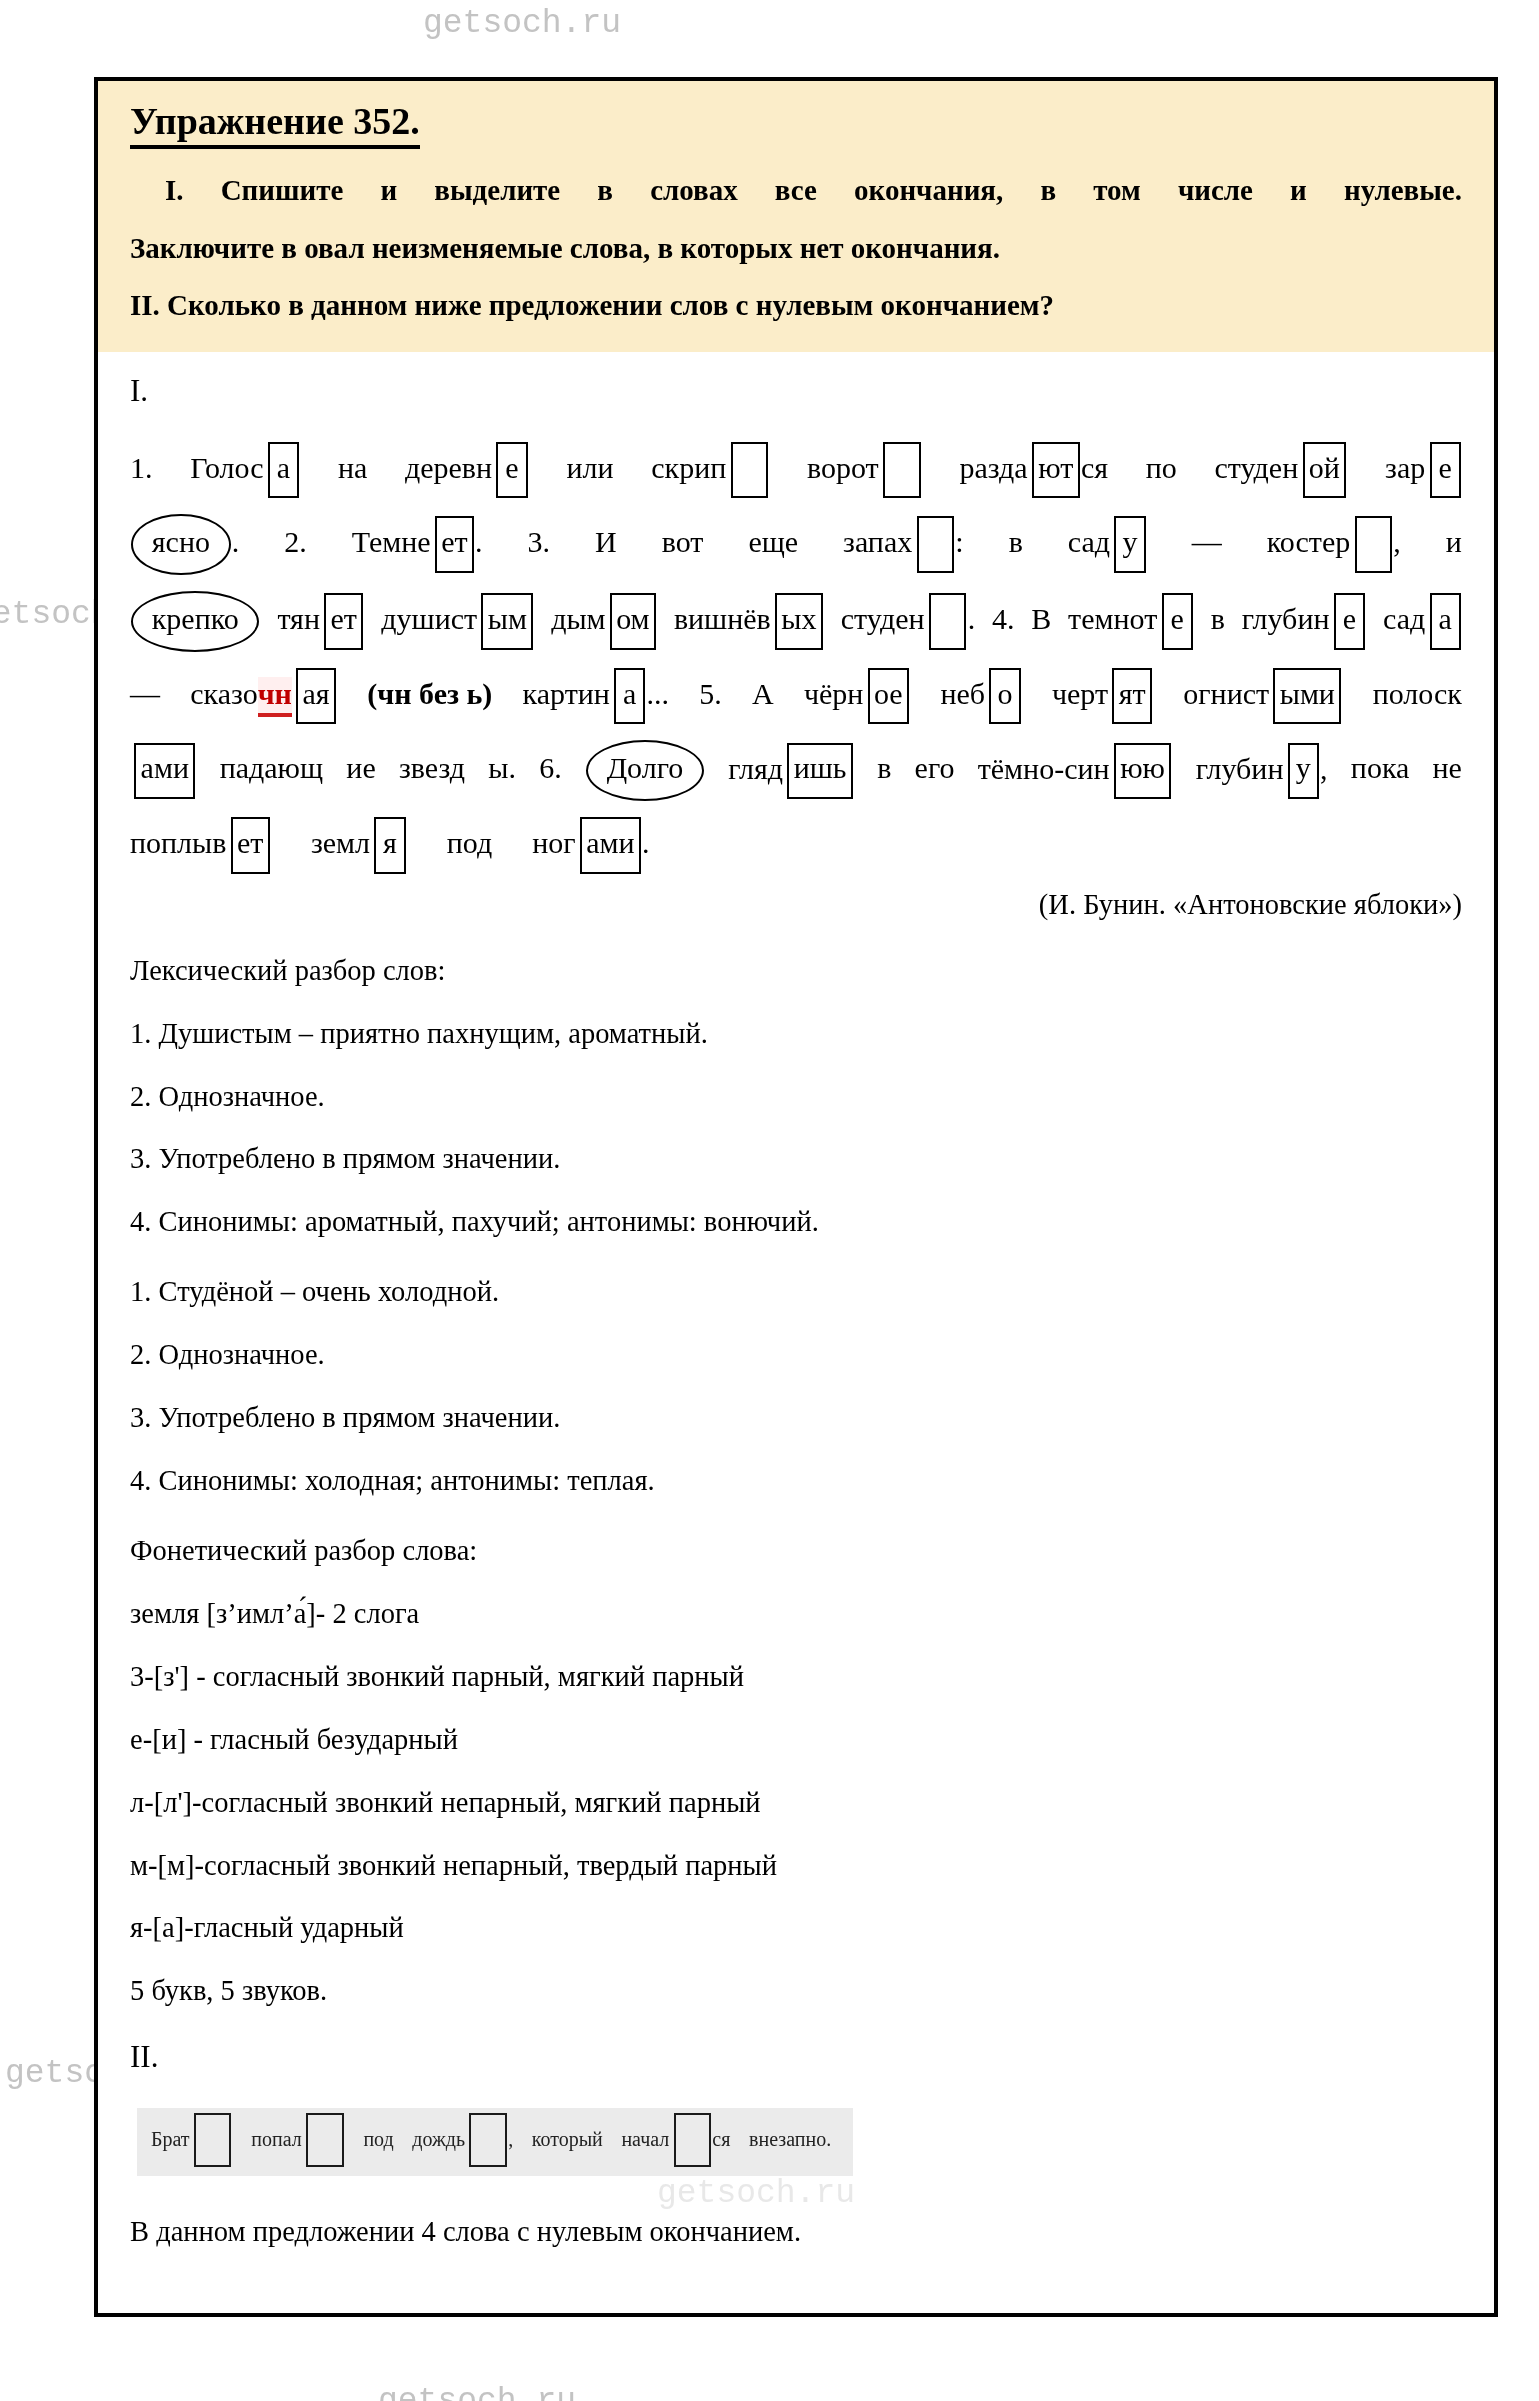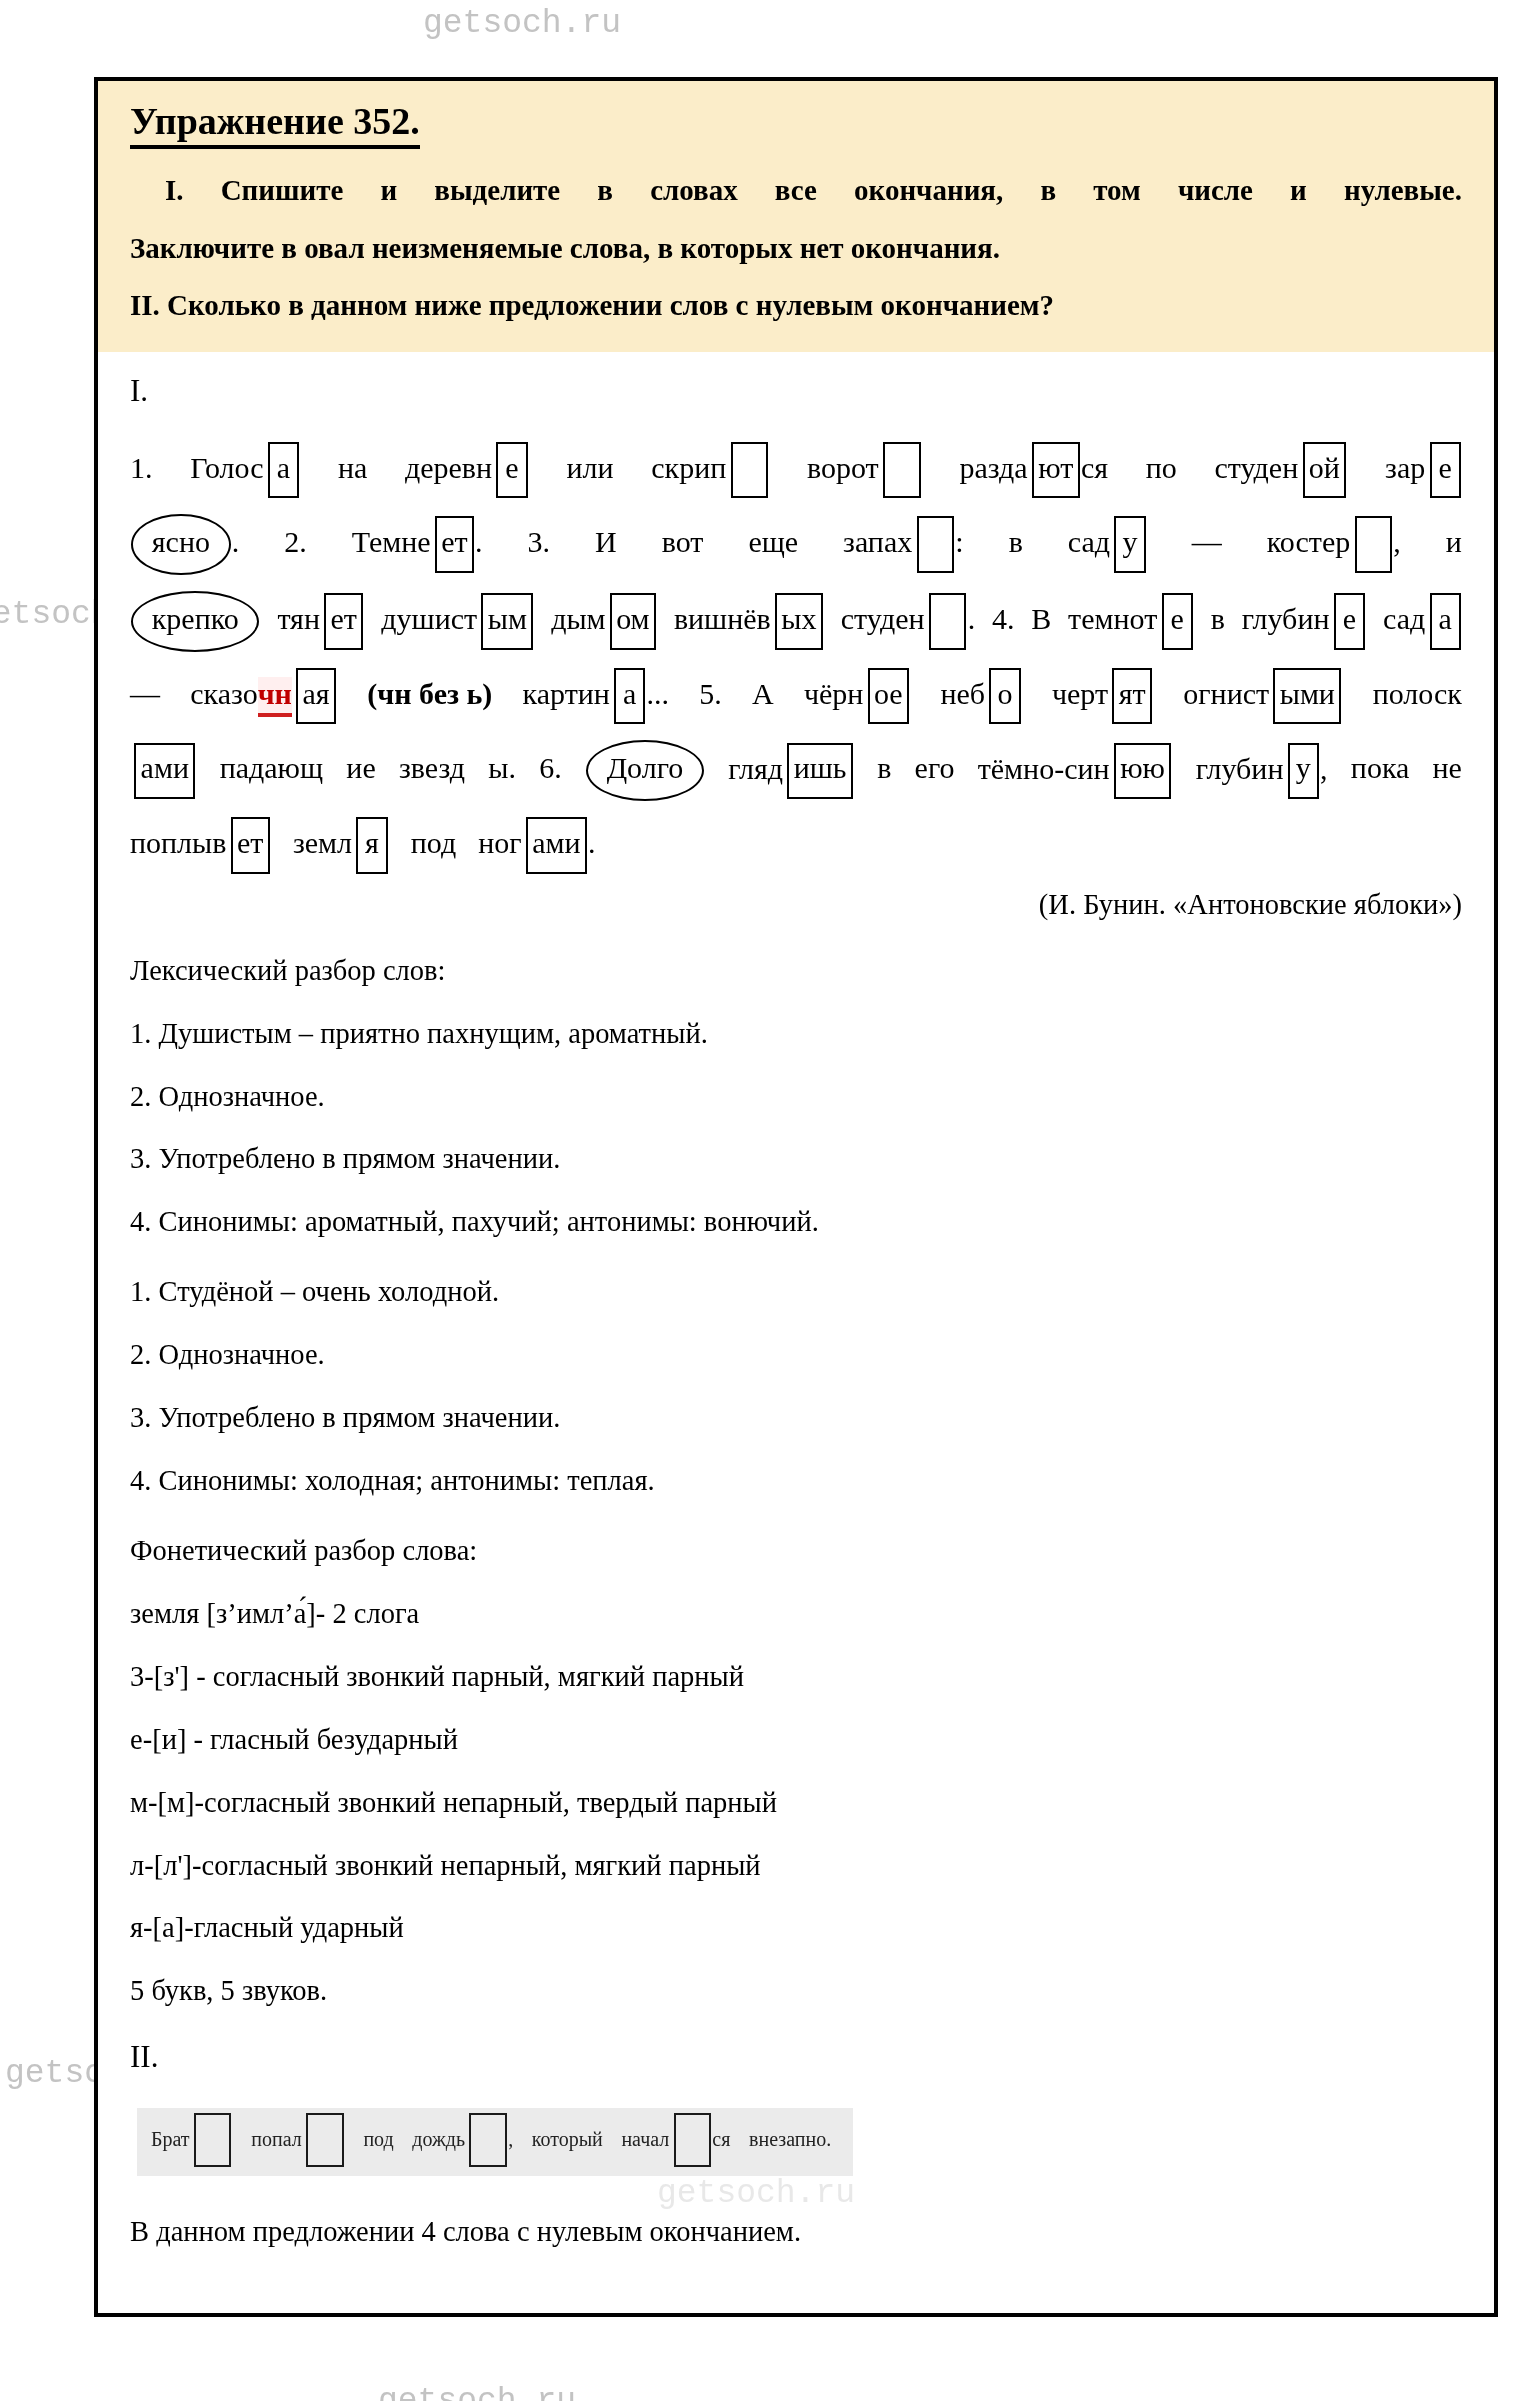--- a/index.html
+++ b/index.html
@@ -17,21 +17,21 @@
   .title{display:inline-block;font-size:38px;font-weight:700;border-bottom:4.3px solid #000;
          padding-bottom:2.5px;margin:2.5px 0 26px 0;}
   .task-line{font-size:29px;font-weight:700;line-height:1.06;margin:0 0 27px 0;}
   .task-line.just{text-align:justify;text-align-last:justify;margin-left:35px;}
   .task-line:last-child{margin-bottom:3.7px;}
   
   .sheet-body{padding:21px 32px 18.6px 32px;}
   .part-label{font-size:31px;margin:0 0 33px 0;}
   .ex-line{display:flex;justify-content:space-between;align-items:baseline;
            font-size:30px;margin:0 0 16px 0;}
-  .ex-line.left{justify-content:flex-start;gap:22px;}
+  .ex-line.left{justify-content:flex-start;gap:40px;}
   .tok{white-space:nowrap;}
   .end{display:inline-block;border:2.5px solid #000;padding:8.7px 4.3px 13.6px 4.3px;min-width:18.6px;
        text-align:center;margin:0 1.2px 0 4.3px;line-height:1;}
   .end.empty{min-width:25px;}
   .end.empty::before{content:"\200b";}
   .oval{display:inline-block;border:2.5px solid #000;border-radius:50%;
         padding:11px 18.6px 16px 18.6px;line-height:1;margin:0 1.2px;}
   .chn{color:#c00000;font-weight:700;border-bottom:4.3px solid #cf1f1f;padding-bottom:3px;
        background:rgba(255,190,190,.25);}
   .b{font-weight:700;}
@@ -166,22 +166,22 @@
 
       <p class="line gap-top">1. Студёной – очень холодной.</p>
       <p class="line">2. Однозначное.</p>
       <p class="line">3. Употреблено в прямом значении.</p>
       <p class="line">4. Синонимы: холодная; антонимы: теплая.</p>
 
       <p class="line gap-top">Фонетический разбор слова:</p>
       <p class="line">земля [з’имл’а́]- 2 слога</p>
       <p class="line">3-[з'] - согласный звонкий парный, мягкий парный</p>
       <p class="line">е-[и] - гласный безударный</p>
+      <p class="line">л-[л']-согласный звонкий непарный, мягкий парный</p>
       <p class="line">м-[м]-согласный звонкий непарный, твердый парный</p>
-      <p class="line">л-[л']-согласный звонкий непарный, мягкий парный</p>
       <p class="line">я-[а]-гласный ударный</p>
       <p class="line">5 букв, 5 звуков.</p>
 
       <p class="part-label">II.</p>
 
       <div class="sent2" id="sentence2">
           <span class="tok"><span>Брат</span><span class="end empty"></span></span>
           <span class="tok"><span>попал</span><span class="end empty"></span></span>
           <span class="tok"><span>под</span></span>
           <span class="tok"><span>дождь</span><span class="end empty"></span><span>,</span></span>

